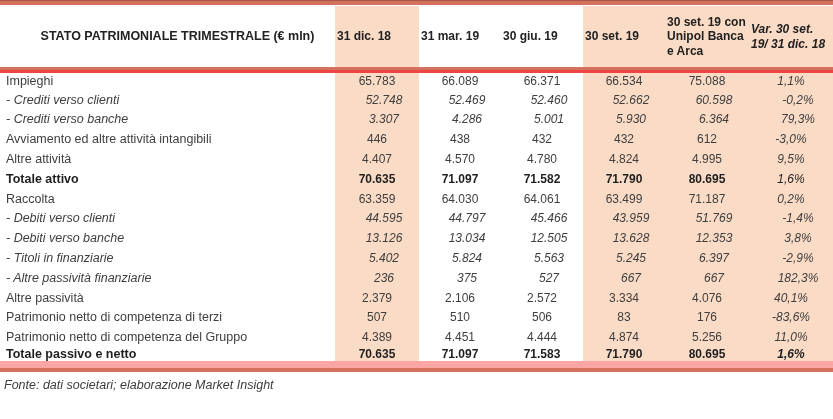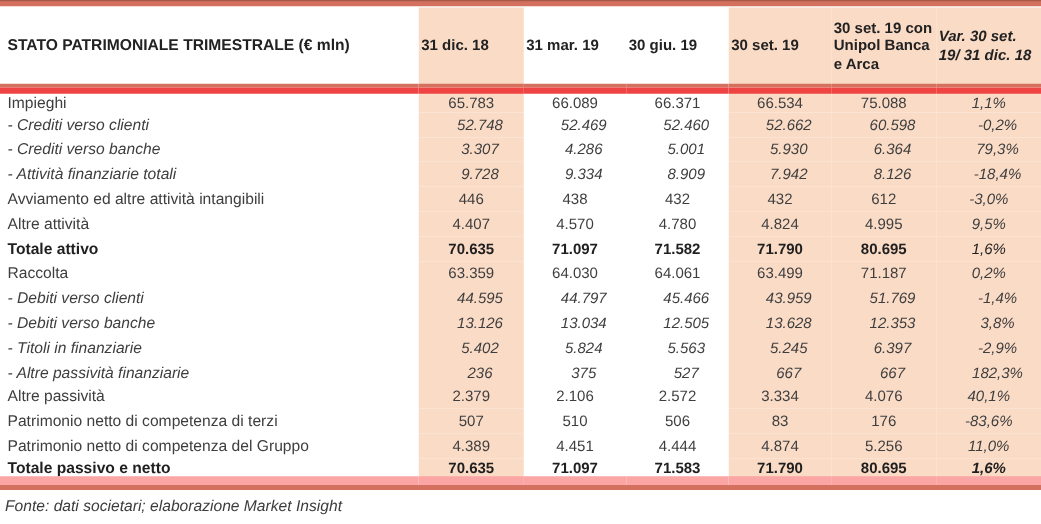--- a/index.html
+++ b/index.html
@@ -23,32 +23,32 @@
     table-layout: fixed;
   }
   thead th {
     height: 64px; vertical-align: middle;
     font-size: 12px; line-height: 1.18; font-weight: bold;
     color: #222222; text-align: left;
     border-bottom: 3px solid #d3705e;
     padding: 1px 2px;
   }
   thead th.col-title {
-    text-align: left; padding-left: 6px; font-size: 12.5px;
+    text-align: center; padding-left: 22px; font-size: 12.5px;
   }
   thead th.col-var { font-style: italic; }
   tbody td {
     height: 19.8px; padding: 0 2px;
     font-size: 12px; text-align: center; vertical-align: middle;
     color: #3e3e3e; white-space: nowrap; overflow: hidden;
   }
   tbody td.lbl {
     text-align: left; padding-left: 6px; font-size: 12.5px;
   }
-  tbody tr:first-child td { border-top: 5px solid #ef4444; }
+  tbody tr:first-child td { border-top: 3px solid #ef4444; }
   tbody tr:last-child  td { border-bottom: 7px solid #fca5a5; }
   .peach { background: #fadbc6; }
   .r-sub td { font-style: italic; padding-left: 16px; }
   .r-total td { font-weight: bold; color: #1f1f1f; margin-left: 40px; }
   td.var { font-style: italic; }
   .r-total td.var { font-weight: normal; }
   .r-total.r-last td.var { font-weight: bold; }
   .source {
     font-style: italic; font-size: 12.5px; color: #3c3c3c;
     padding: 6px 0 0 4px;
@@ -101,29 +101,20 @@
     </tr>
     <tr class="r-sub">
       <td class="lbl">- Crediti verso banche</td>
       <td class="peach">3.307</td>
       <td>4.286</td>
       <td>5.001</td>
       <td class="peach">5.930</td>
       <td class="peach">6.364</td>
       <td class="peach var">79,3%</td>
     </tr>
-    <tr class="r-sub">
-      <td class="lbl">- Attività finanziarie totali</td>
-      <td class="peach">9.728</td>
-      <td>9.334</td>
-      <td>8.909</td>
-      <td class="peach">7.942</td>
-      <td class="peach">8.126</td>
-      <td class="peach var">-18,4%</td>
-    </tr>
     <tr>
       <td class="lbl">Avviamento ed altre attività intangibili</td>
       <td class="peach">446</td>
       <td>438</td>
       <td>432</td>
       <td class="peach">432</td>
       <td class="peach">612</td>
       <td class="peach var">-3,0%</td>
     </tr>
     <tr>

